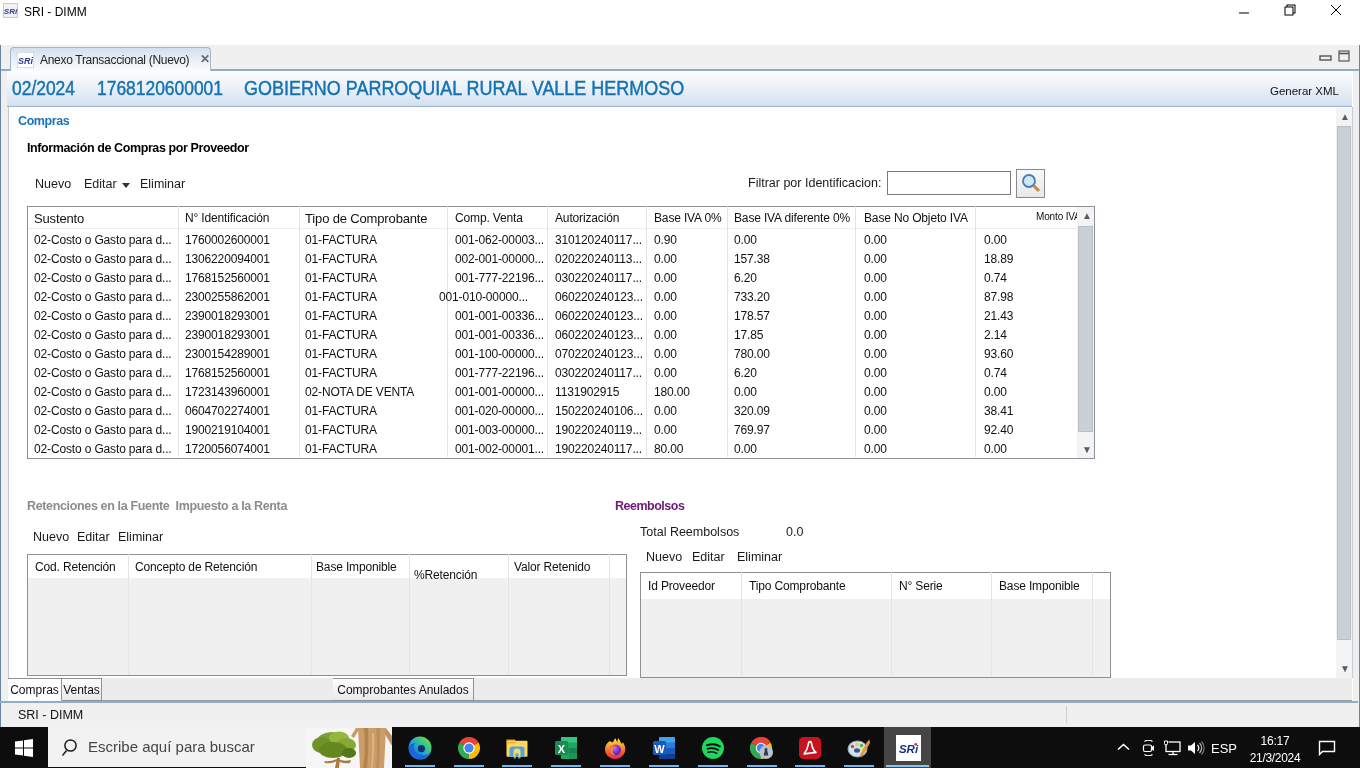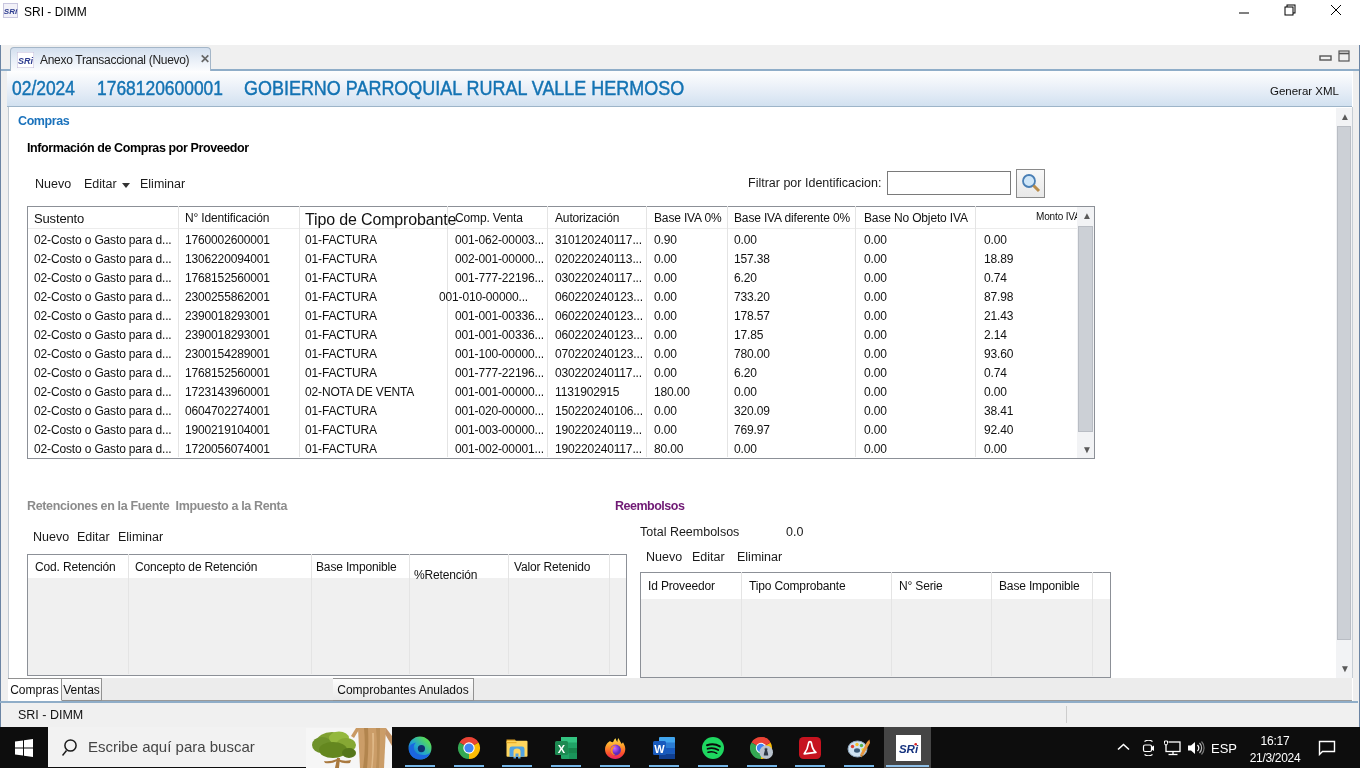--- a/index.html
+++ b/index.html
@@ -111,21 +111,21 @@
 <div class="colsep" style="left:151px;height:251px"></div>
 <div class="colsep" style="left:272px;height:251px"></div>
 <div class="colsep" style="left:420px;height:251px"></div>
 <div class="colsep" style="left:520px;height:251px"></div>
 <div class="colsep" style="left:619px;height:251px"></div>
 <div class="colsep" style="left:700px;height:251px"></div>
 <div class="colsep" style="left:828px;height:251px"></div>
 <div class="colsep" style="left:948px;height:251px"></div>
 <span class="cell" style="left:7px;top:5px;font-size:13px">Sustento</span>
 <span class="cell" style="left:158px;top:5px;font-size:12px">N° Identificación</span>
-<span class="cell" style="left:278px;top:5px;font-size:16px">Tipo de Comprobante</span>
+<span class="cell" style="left:278px;top:5px;font-size:13px">Tipo de Comprobante</span>
 <span class="cell" style="left:428px;top:5px;font-size:12px">Comp. Venta</span>
 <span class="cell" style="left:528px;top:5px;font-size:12px">Autorización</span>
 <span class="cell" style="left:627px;top:5px;font-size:12px">Base IVA 0%</span>
 <span class="cell" style="left:707px;top:5px;font-size:12px">Base IVA diferente 0%</span>
 <span class="cell" style="left:837px;top:5px;font-size:12px">Base No Objeto IVA</span>
 <span class="cell" style="left:1009px;top:5px;font-size:10px">Monto IVA</span>
 <span class="cell" style="left:7px;top:27px">02-Costo o Gasto para d...</span>
 <span class="cell" style="left:158px;top:27px">1760002600001</span>
 <span class="cell" style="left:278px;top:27px">01-FACTURA</span>
 <span class="cell" style="left:428px;top:27px">001-062-00003...</span>

